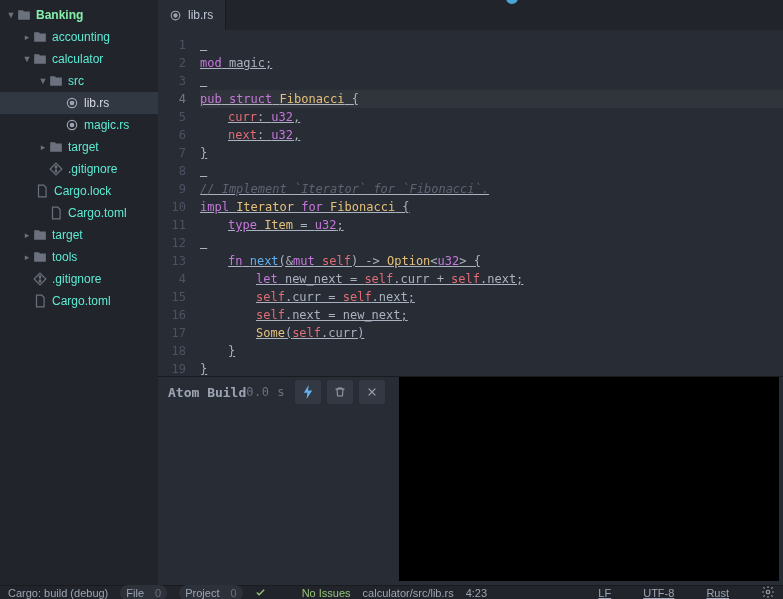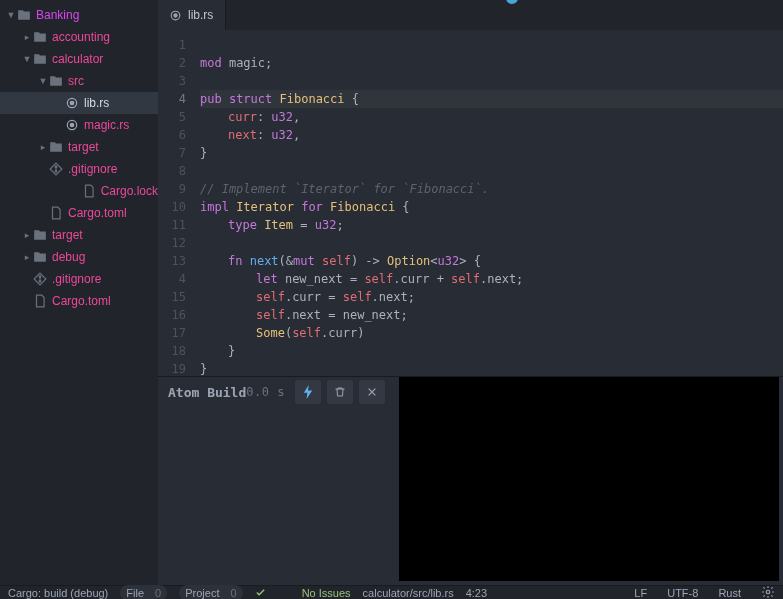--- a/index.html
+++ b/index.html
@@ -5,36 +5,36 @@
   * { margin: 0; padding: 0; box-sizing: border-box; }
   html, body { width: 783px; height: 599px; overflow: hidden; background: #282c34; color: #abb2bf; font-family: "Helvetica Neue", Arial, sans-serif; font-size: 12px; }
   .app { display: flex; flex-direction: column; width: 100%; height: 100%; }
   .top { display: flex; flex: 1; min-height: 0; }
   .sidebar { width: 158px; background: #21252b; color: #9da5b4; font-size: 12px; overflow: auto; padding-top: 4px;}
   .tree-row { display: flex; align-items: center; height: 22px; cursor: pointer; white-space: nowrap; }
   .tree-row.active { background: #323842; color: #d7dae0; }
   .chev { width: 10px; display: inline-flex; justify-content: center; font-size: 9px; color: #6b717d; }
   .ico { width: 16px; height: 16px; display: inline-flex; align-items: center; justify-content: center; margin-right: 4px; }
   .ico svg { width: 14px; height: 14px; }
-  .label { color: #ec4899; }
+  .label { color: #5eead4; }
   .tree-row.active .label { color: #d7dae0; }
-  .tree-row.root .label { color: #d946ef; font-weight: 400; }
+  .tree-row.root .label { color: #86efac; font-weight: 700; }
 
   .editor-pane { flex: 1; display: flex; flex-direction: column; min-width: 0; }
   .tabs { display: flex; align-items: center; height: 30px; background: #21252b; position: relative; }
   .tab { display: flex; align-items: center; gap: 6px; padding: 0 12px 0 10px; height: 30px; background: #282c34; color: #bfc7d5; font-size: 12px; border-right: 1px solid #181a1f;}
   .tab .ico { width:14px; height:14px; margin:0; }
   .tab .ico svg { width:13px; height:13px;}
   .dot-indicator { position: absolute; top: -2px; left: 354px; width: 12px; height: 12px; transform: translateX(-50%); }
   .dot-indicator::after { content:""; display:block; width:12px; height:6px; border-radius: 0 0 12px 12px; background:#49a5d6; }
 
   .code-wrap { flex: 1; display: flex; background: #282c34; font-family: Menlo, Consolas, monospace; font-size: 12px; line-height: 18px; overflow: hidden; position:relative;}
   .gutter { width: 36px; background: #282c34; color: #4b5363; text-align: right; padding: 6px 8px 6px 0; user-select:none;}
   .gutter .hl { color: #73797f; }
-  .code { flex: 1; padding: 6px 0 6px 6px; color: #abb2bf; white-space: pre; }
+  .code { flex: 1; padding: 6px 0 6px 6px; color: #abb2bf; white-space: pre; text-decoration: underline; }
   .k-purple { color: #c678dd; }
   .k-gold   { color: #e5c07b; }
   .k-blue   { color: #61afef; }
   .k-red    { color: #e06c75; }
   .k-grey   { color: #5c6370; font-style: italic; text-align: center;}
   .line { height: 18px; }
   .line.active-line { background: rgba(255,255,255,0.04);}
   .code .pad1 { padding-left: 28px; display:inline-block;}
   .code .pad2 { padding-left: 56px; display:inline-block;}
 
@@ -44,21 +44,21 @@
   .build-time { color: #6b717d; margin-right: 10px; letter-spacing:0.5px; font-size:12px;}
   .build-btns { display:flex; gap:6px; }
   .build-btn { width:26px; height:24px; border-radius:3px; background:#333842; display:flex; align-items:center; justify-content:center; cursor:pointer; color:#61afef;}
   .build-btn.muted { color:#9da5b4; }
   .build-output { flex:1; background:#000; margin:0 4px 4px 4px;}
 
   .status { height: 14px; background: #21252b; display:flex; align-items:center; font-size: 11px; color:#9da5b4; padding: 0 8px; gap:12px; border-top:1px solid #181a1f;}
   .status .seg { display:flex; align-items:center; gap:4px; }
   .status .seg.box { background:#2c313a; padding:2px 6px; border-radius:8px;}
   .status .ok { color:#98c379;gap:36px;}
-  .status .right { margin-left:auto; display:flex; gap:20px; align-items:center;}
+  .status .right { margin-left:auto; display:flex; gap:32px; align-items:center;text-decoration:underline;}
   .status .count { color:#6b717d;}
 </style>
 </head>
 <body>
 
 <div class="app">
   <div class="top">
     <div class="sidebar">
       <div class="tree-row root" style="padding-left:6px;">
         <span class="chev">▼</span>
@@ -131,21 +131,21 @@
             <span class="ico">
               <svg viewBox="0 0 24 24" fill="none" stroke="#6b727d" stroke-width="2">
                 <path d="M12 2l10 10-10 10L2 12z"></path>
                 <circle cx="12" cy="8" r="1.5" fill="#6b727d"></circle>
                 <circle cx="12" cy="16" r="1.5" fill="#6b727d"></circle>
                 <path d="M12 9v6"></path>
               </svg>
             </span>
             <span class="label">.gitignore</span>
           </div>
-          <div class="tree-row" style="padding-left: 18px; justify-content: flex-end;">
+          <div class="tree-row" style="padding-left: 24px;">
             <span class="chev"></span>
             <span class="ico">
               <svg viewBox="0 0 24 24" fill="none" stroke="#6b727d" stroke-width="2">
                 <path d="M6 2h9l4 4v16H6z"></path>
               </svg>
             </span>
             <span class="label">Cargo.lock</span>
           </div>
           <div class="tree-row" style="padding-left: 38px;">
             <span class="chev"></span>
@@ -165,21 +165,21 @@
             </span>
             <span class="label">target</span>
           </div>
           <div class="tree-row" style="padding-left: 22px;">
             <span class="chev">▸</span>
             <span class="ico">
               <svg viewBox="0 0 24 24" fill="#6b727d">
                 <path d="M10 4H2v16h20V6H12l-2-2z"></path>
               </svg>
             </span>
-            <span class="label">debug</span>
+            <span class="label">tools</span>
           </div>
           <div class="tree-row" style="padding-left: 22px;">
             <span class="chev"></span>
             <span class="ico">
               <svg viewBox="0 0 24 24" fill="none" stroke="#6b727d" stroke-width="2">
                 <path d="M12 2l10 10-10 10L2 12z"></path>
                 <circle cx="12" cy="8" r="1.5" fill="#6b727d"></circle>
                 <circle cx="12" cy="16" r="1.5" fill="#6b727d"></circle>
                 <path d="M12 9v6"></path>
               </svg>

